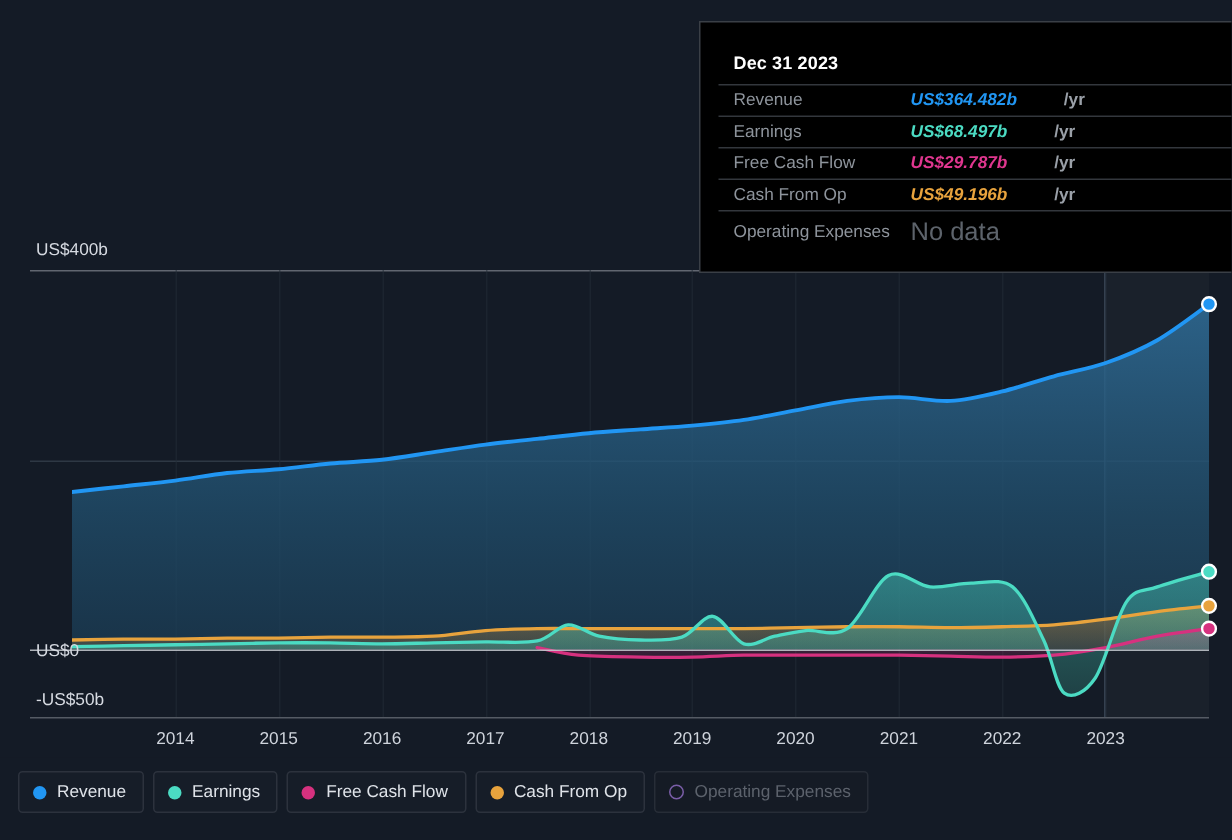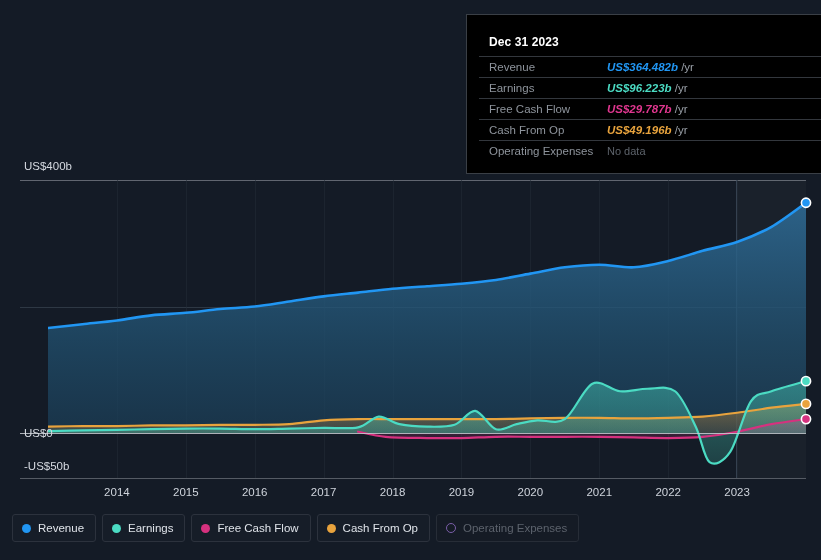--- a/index.html
+++ b/index.html
@@ -45,22 +45,22 @@
     box-sizing:border-box;
   }
   .tt-row.no-border{border-top:none;}
   .tt-key{
     width:118px;flex:0 0 118px;
     font-size:11.5px;color:#8e949c;
     white-space:nowrap;
   }
   .tt-val{font-size:11.5px;color:#9aa0a8;white-space:nowrap;}
   .tt-val b{font-weight:bold;font-style:italic;}
-  .tt-val .unit{color:#9aa0a8;font-weight:normal;}
-  .tt-nodata{color:#5d636b;font-size:11px;}
+  .tt-val .unit{color:#9aa0a8;font-weight:bold;margin-left:28px;}
+  .tt-nodata{color:#5d636b;font-size:17px;}
 
   
   .legend{
     position:absolute;left:12px;top:514px;
     display:flex;gap:6px;align-items:center;
   }
   .legend-item{
     display:flex;align-items:center;gap:7px;
     border:1px solid #2c323d;
     border-radius:3px;
@@ -180,21 +180,21 @@
 
   <div class="tooltip">
     <div class="tt-title">Dec 31 2023</div>
     <div id="tt-rows">
         <div class="tt-row">
           <div class="tt-key">Revenue</div>
           <div class="tt-val"><b style="color: rgb(33, 150, 243);">US$364.482b</b><span class="unit"> /yr</span></div>
         </div>
         <div class="tt-row">
           <div class="tt-key">Earnings</div>
-          <div class="tt-val"><b style="color: rgb(75, 219, 195);">US$96.223b</b><span class="unit"> /yr</span></div>
+          <div class="tt-val"><b style="color: rgb(75, 219, 195);">US$68.497b</b><span class="unit"> /yr</span></div>
         </div>
         <div class="tt-row">
           <div class="tt-key">Free Cash Flow</div>
           <div class="tt-val"><b style="color: rgb(224, 54, 143);">US$29.787b</b><span class="unit"> /yr</span></div>
         </div>
         <div class="tt-row">
           <div class="tt-key">Cash From Op</div>
           <div class="tt-val"><b style="color: rgb(232, 163, 61); text-align: center;">US$49.196b</b><span class="unit"> /yr</span></div>
         </div>
         <div class="tt-row">

